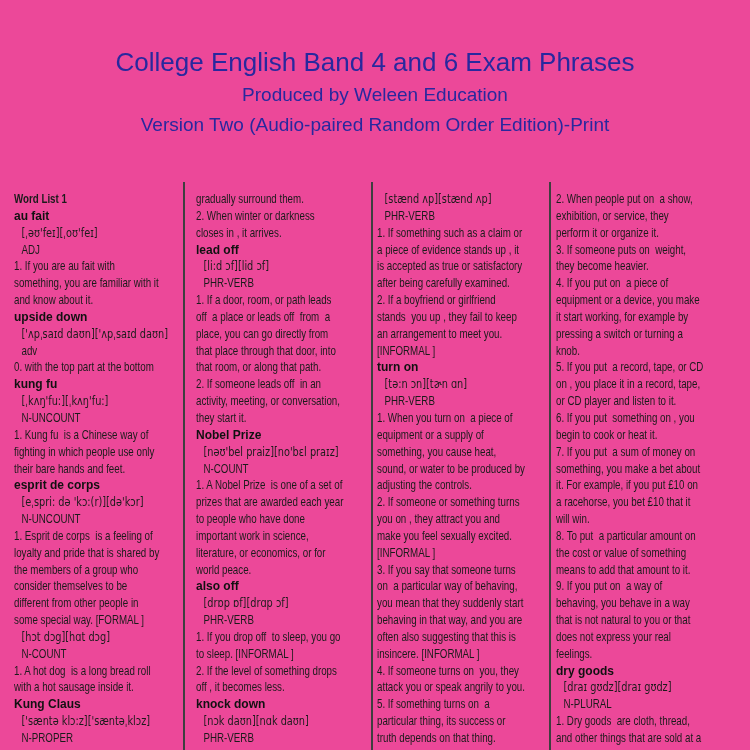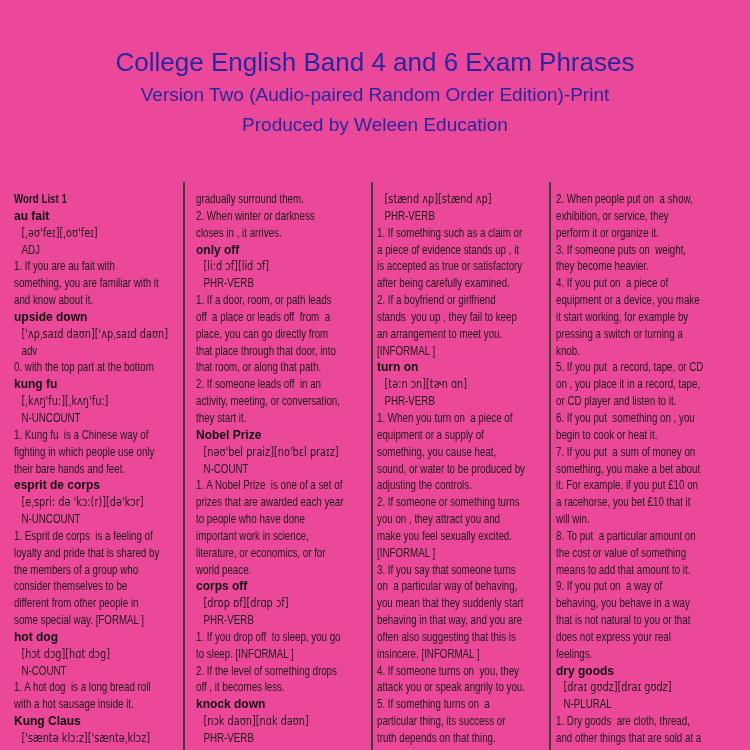--- a/index.html
+++ b/index.html
@@ -28,22 +28,22 @@
   .line.pron{padding-left:10px;font-family:"DejaVu Sans",sans-serif;}
   .line.pos{padding-left:10px;}
 </style>
 </head>
 <body>
 
 <div class="page">
 
   <div class="header">
     <div class="title">College English Band 4 and 6 Exam Phrases</div>
+    <div class="subtitle">Produced by Weleen Education</div>
     <div class="subtitle">Version Two (Audio-paired Random Order Edition)-Print</div>
-    <div class="subtitle">Produced by Weleen Education</div>
   </div>
 
   <div class="columns">
     <div class="divider" style="left:183px"></div>
     <div class="divider" style="left:371px"></div>
     <div class="divider" style="left:549px"></div>
 
     <div class="col" style="left:14px;width:170px">
         <div class="line listtitle">Word List 1</div>
         <div class="line hw">au fait</div>
@@ -64,54 +64,53 @@
         <div class="line def">their bare hands and feet.</div>
         <div class="line hw">esprit de corps</div>
         <div class="line pron">[eˌspri: də 'kɔ:(r)][də'kɔr]</div>
         <div class="line pos">N-UNCOUNT</div>
         <div class="line def">1. Esprit de corps  is a feeling of</div>
         <div class="line def">loyalty and pride that is shared by</div>
         <div class="line def">the members of a group who</div>
         <div class="line def">consider themselves to be</div>
         <div class="line def">different from other people in</div>
         <div class="line def">some special way. [FORMAL ]</div>
-        <div class="line hw">hot dog</div>
         <div class="line pron">[hɔt dɔg][hɑt dɔg]</div>
         <div class="line pos">N-COUNT</div>
         <div class="line def">1. A hot dog  is a long bread roll</div>
         <div class="line def">with a hot sausage inside it.</div>
         <div class="line hw">Kung Claus</div>
         <div class="line pron">['sæntə klɔ:z]['sæntəˌklɔz]</div>
         <div class="line pos">N-PROPER</div>
       </div>
     <div class="col" style="left:196px;width:172px">
         <div class="line def">gradually surround them.</div>
         <div class="line def">2. When winter or darkness</div>
         <div class="line def">closes in , it arrives.</div>
-        <div class="line hw">only off</div>
+        <div class="line hw">lead off</div>
         <div class="line pron">[li:d ɔf][lid ɔf]</div>
         <div class="line pos">PHR-VERB</div>
         <div class="line def">1. If a door, room, or path leads</div>
         <div class="line def">off  a place or leads off  from  a</div>
         <div class="line def">place, you can go directly from</div>
         <div class="line def">that place through that door, into</div>
         <div class="line def">that room, or along that path.</div>
         <div class="line def">2. If someone leads off  in an</div>
         <div class="line def">activity, meeting, or conversation,</div>
         <div class="line def">they start it.</div>
         <div class="line hw">Nobel Prize</div>
         <div class="line pron">[nəʊ'bel praiz][no'bɛl praɪz]</div>
         <div class="line pos">N-COUNT</div>
         <div class="line def">1. A Nobel Prize  is one of a set of</div>
         <div class="line def">prizes that are awarded each year</div>
         <div class="line def">to people who have done</div>
         <div class="line def">important work in science,</div>
         <div class="line def">literature, or economics, or for</div>
         <div class="line def">world peace.</div>
-        <div class="line hw">corps off</div>
+        <div class="line hw">also off</div>
         <div class="line pron">[drɒp ɒf][drɑp ɔf]</div>
         <div class="line pos">PHR-VERB</div>
         <div class="line def">1. If you drop off  to sleep, you go</div>
         <div class="line def">to sleep. [INFORMAL ]</div>
         <div class="line def">2. If the level of something drops</div>
         <div class="line def">off , it becomes less.</div>
         <div class="line hw">knock down</div>
         <div class="line pron">[nɔk daʊn][nɑk daʊn]</div>
         <div class="line pos">PHR-VERB</div>
         <div class="line def">1. If someone is knocked down  or</div>

